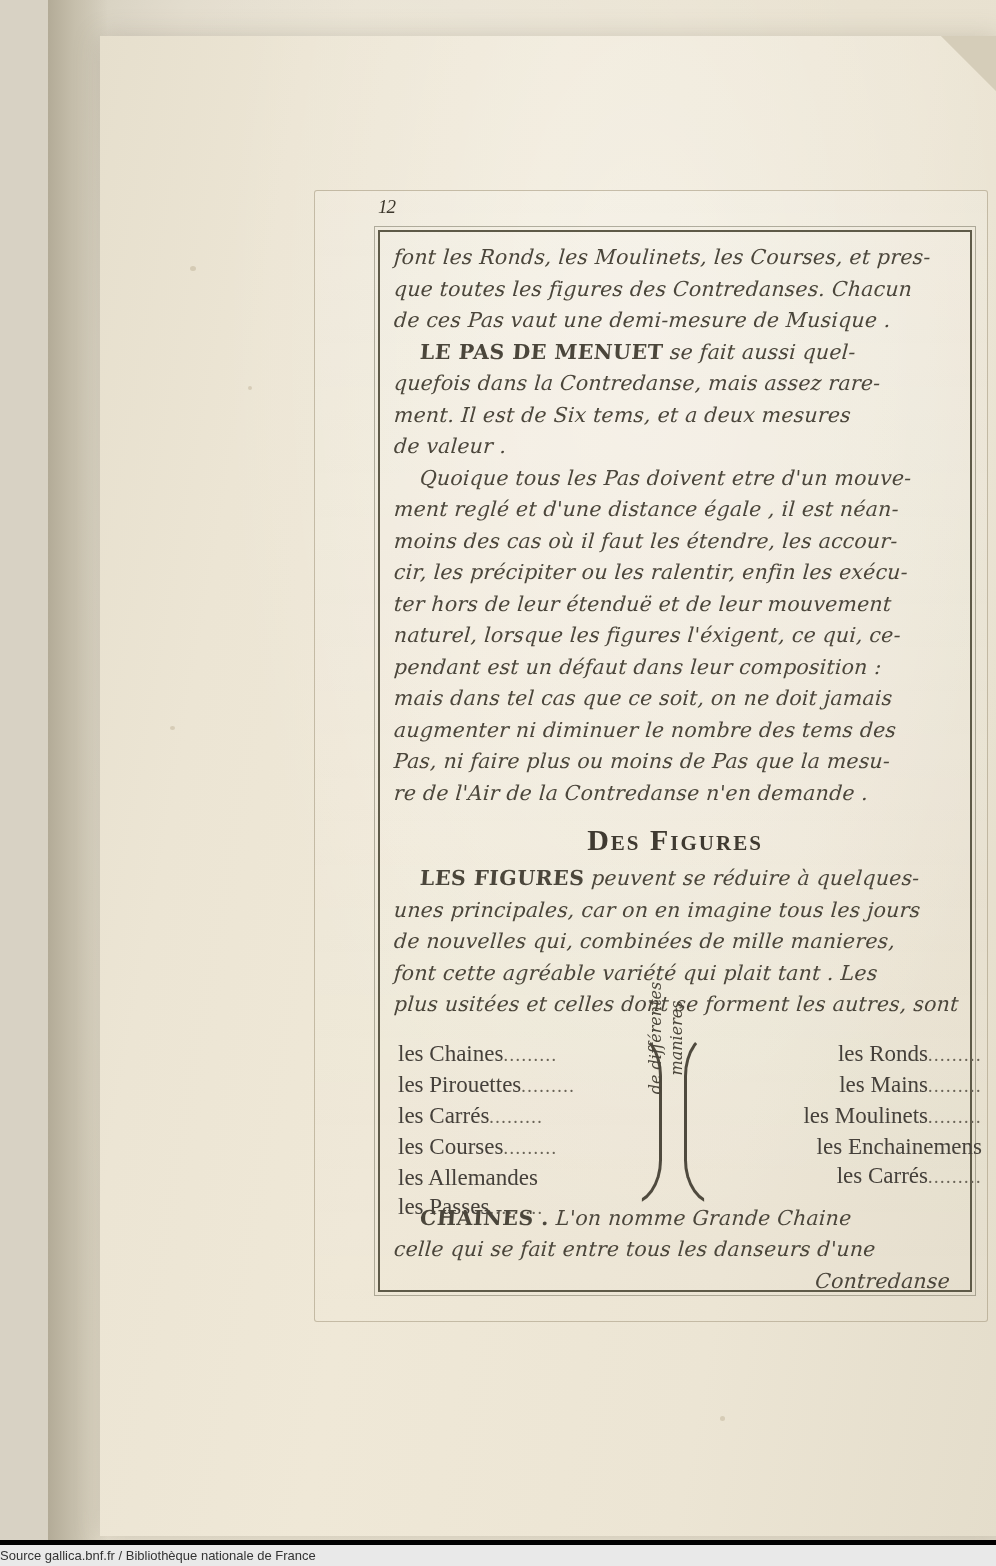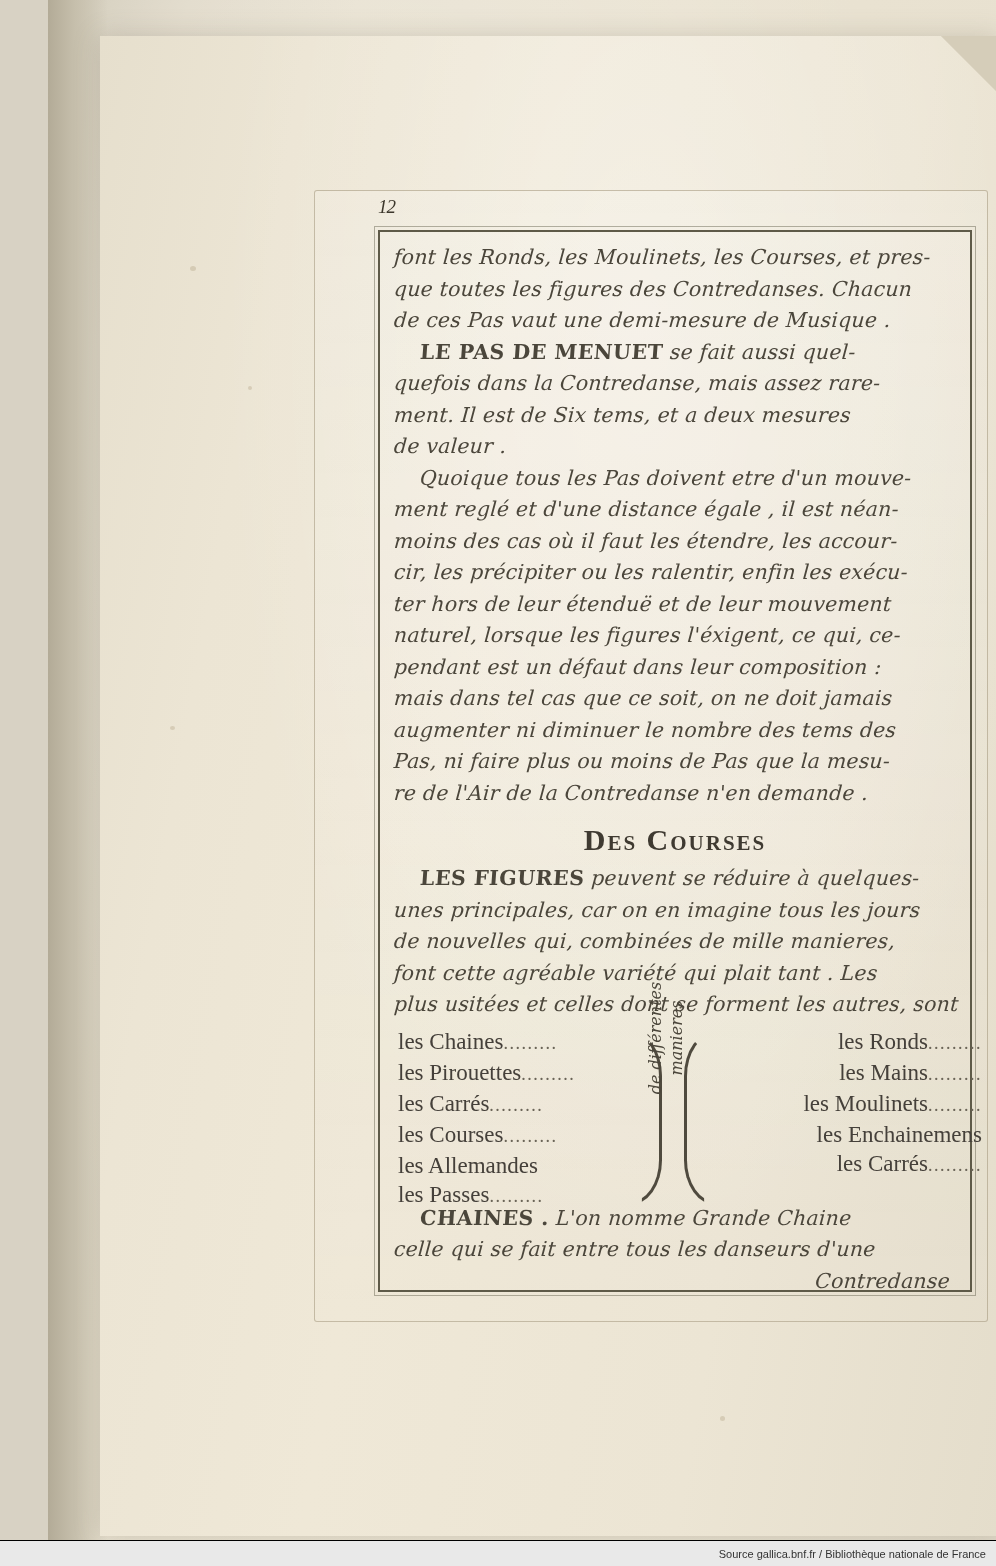--- a/index.html
+++ b/index.html
@@ -125,21 +125,21 @@
   }
 
   
   #figlist {
     position: relative;
     margin-top: 6px;
     height: 176px;
   }
   .fcol {
     position: absolute;
-    top: 0;
+    top: 12px;
     width: 226px;
   }
   .fcol.left  { left: 4px; }
   .fcol.right { left: 320px; width: 268px; text-align: right; }
   .fitem {
     font-family: "Liberation Serif", serif;
     font-style: normal;
     font-size: 23px;
     line-height: 29px;
     color: #45403a;
@@ -183,27 +183,27 @@
     text-align: right;
     padding-right: 6px;
   }
 
   
   #footer {
     position: absolute;
     left: 0; bottom: 0;
     width: 996px; height: 26px;
     background: #e9e9e9;
-    border-top: 1px solid #000000;
+    border-top: 5px solid #000000;
     color: #333;
     font-family: "Liberation Sans", sans-serif;
-    font-size: 11px;
+    font-size: 13px;
     display: flex;
     align-items: center;
-    justify-content: flex-end;
+    justify-content: flex-start;
     padding-right: 10px;
     box-sizing: border-box;
   }
 </style>
 </head>
 <body>
 
 <div id="scan">
   <div id="gutter-left"></div>
 
@@ -236,21 +236,21 @@
       <div class="ln">moins des cas où il faut les étendre, les accour-</div>
       <div class="ln">cir, les précipiter ou les ralentir, enfin les exécu-</div>
       <div class="ln">ter hors de leur étenduë et de leur mouvement</div>
       <div class="ln">naturel, lorsque les figures l'éxigent, ce qui, ce-</div>
       <div class="ln">pendant est un défaut dans leur composition :</div>
       <div class="ln">mais dans tel cas que ce soit, on ne doit jamais</div>
       <div class="ln">augmenter ni diminuer le nombre des tems des</div>
       <div class="ln">Pas, ni faire plus ou moins de Pas que la mesu-</div>
       <div class="ln">re de l'Air de la Contredanse n'en demande .</div>
 
-      <div id="heading">Des Courses</div>
+      <div id="heading">Des Figures</div>
 
       <div class="ln ind"><span class="sc">LES FIGURES</span><span> peuvent se réduire à quelques-</span></div>
       <div class="ln">unes principales, car on en imagine tous les jours</div>
       <div class="ln">de nouvelles qui, combinées de mille manieres,</div>
       <div class="ln">font cette agréable variété qui plait tant . Les</div>
       <div class="ln">plus usitées et celles dont se forment les autres, sont</div>
 
       <div id="figlist">
         <div class="fcol left">
           <div class="fitem"><span>les Chaines</span><span class="dots">.........</span></div>

